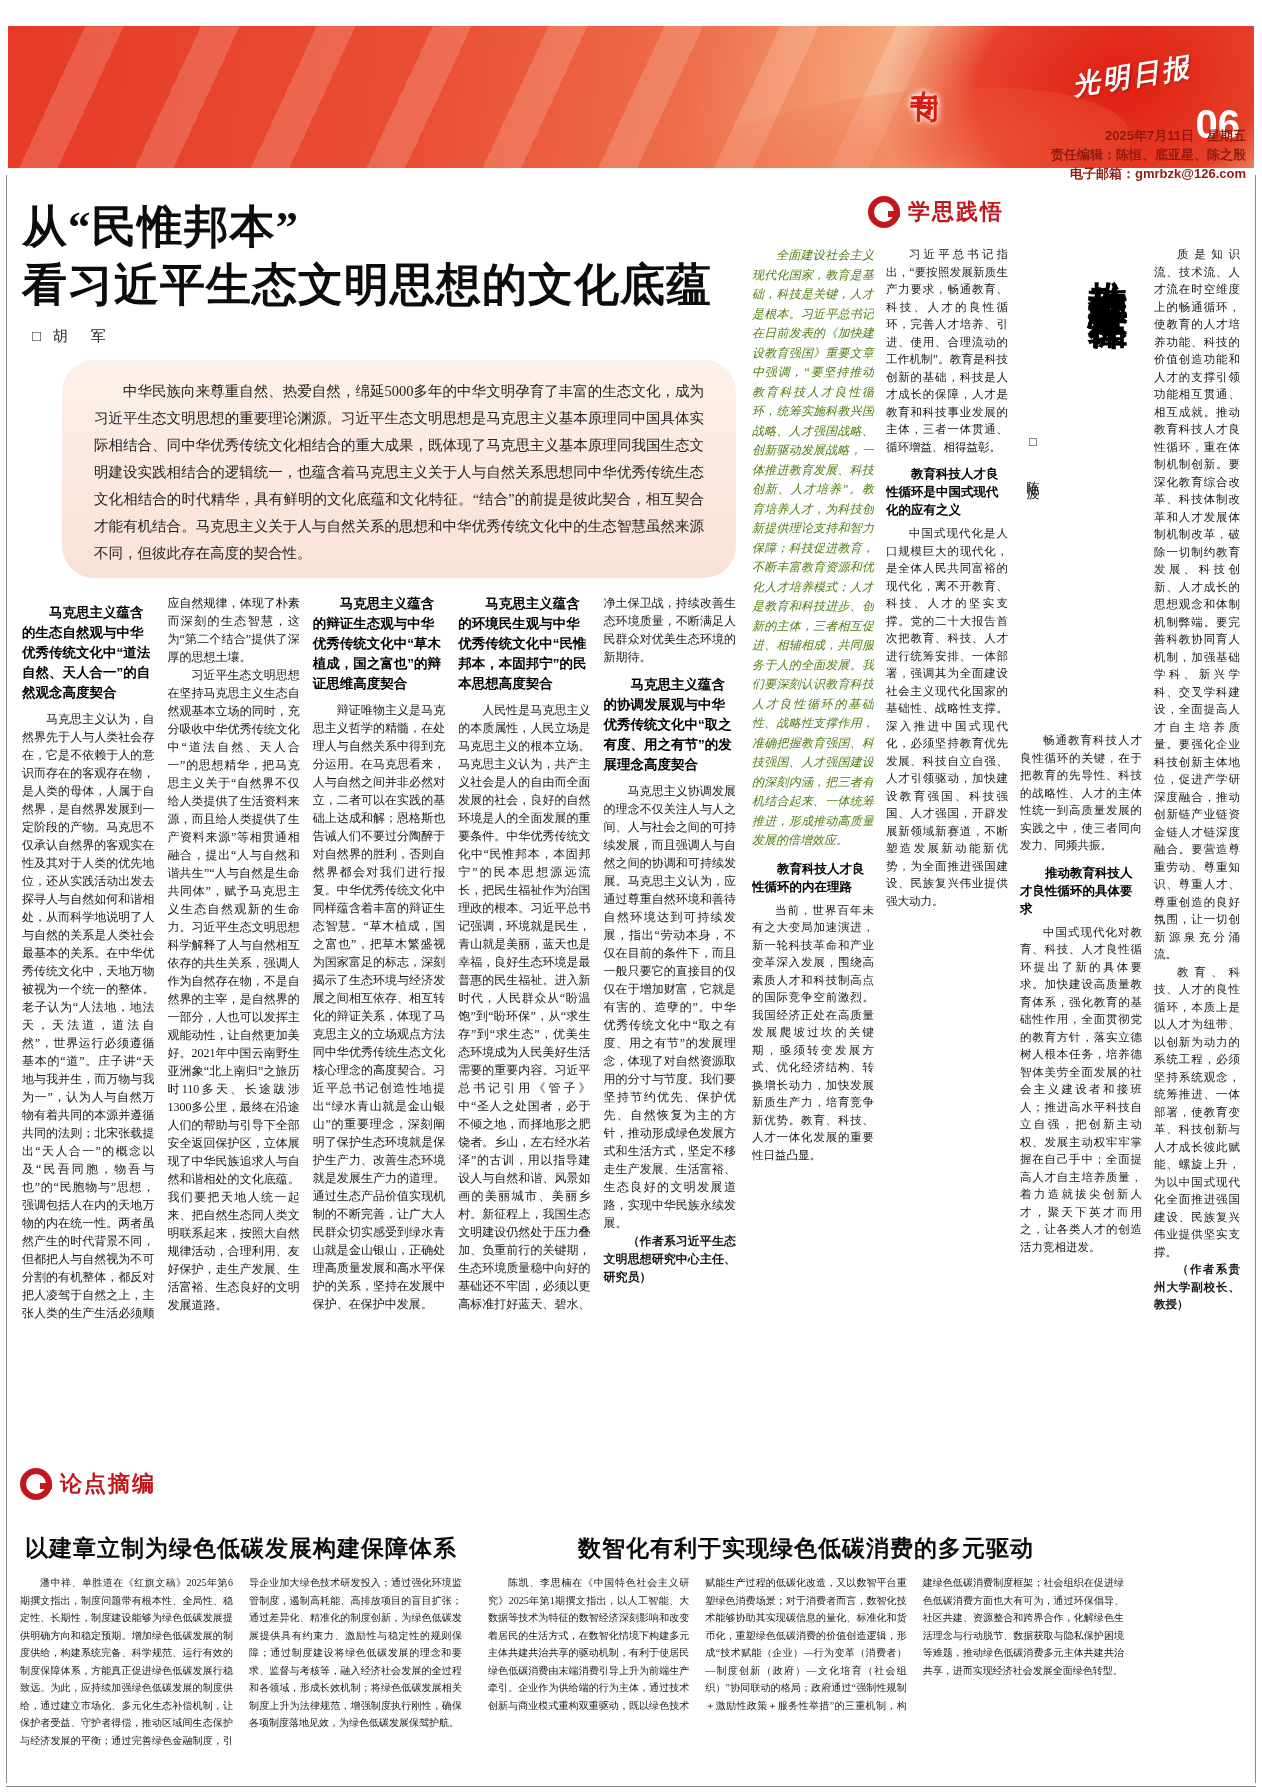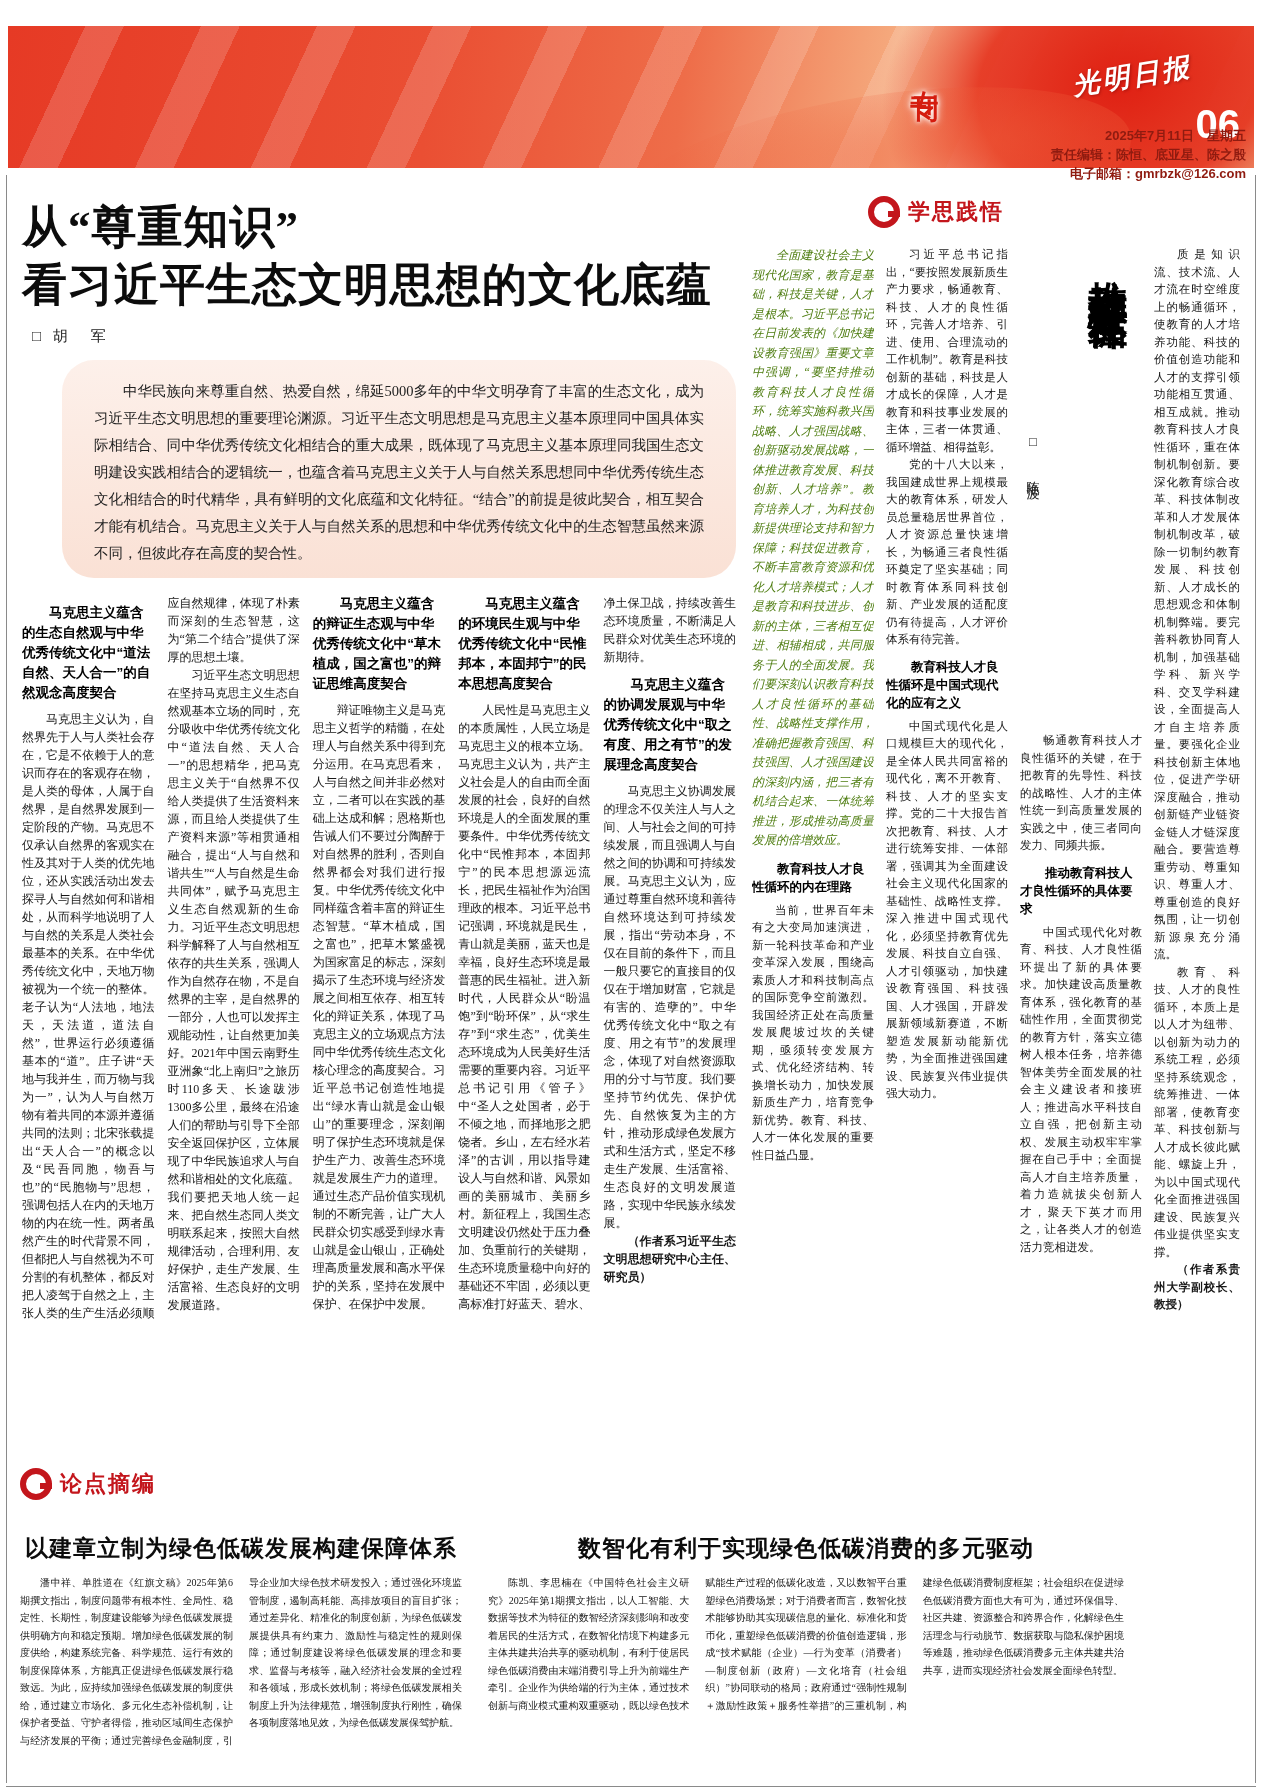--- a/index.html
+++ b/index.html
@@ -93,21 +93,21 @@
     <div class="page-num">06</div>
   </header>
   <div class="dateline">
     <div>2025年7月11日　星期五</div>
     <div>责任编辑：陈恒、底亚星、陈之殷</div>
     <div>电子邮箱：gmrbzk@126.com</div>
   </div>
 
   <section class="main-article">
     <h1 class="m-title">
-      <div class="t-line">从“尊重知识”</div>
+      <div class="t-line">从“民惟邦本”</div>
       <div class="t-line">看习近平生态文明思想的文化底蕴</div>
     </h1>
     <div class="m-byline">□ 胡　军</div>
     <div class="intro-box">
       <p>中华民族向来尊重自然、热爱自然，绵延5000多年的中华文明孕育了丰富的生态文化，成为习近平生态文明思想的重要理论渊源。习近平生态文明思想是马克思主义基本原理同中国具体实际相结合、同中华优秀传统文化相结合的重大成果，既体现了马克思主义基本原理同我国生态文明建设实践相结合的逻辑统一，也蕴含着马克思主义关于人与自然关系思想同中华优秀传统生态文化相结合的时代精华，具有鲜明的文化底蕴和文化特征。“结合”的前提是彼此契合，相互契合才能有机结合。马克思主义关于人与自然关系的思想和中华优秀传统文化中的生态智慧虽然来源不同，但彼此存在高度的契合性。</p>
     </div>
     <div class="m-body">
       <h3>马克思主义蕴含的生态自然观与中华优秀传统文化中“道法自然、天人合一”的自然观念高度契合</h3>
       <p>马克思主义认为，自然界先于人与人类社会存在，它是不依赖于人的意识而存在的客观存在物，是人类的母体，人属于自然界，是自然界发展到一定阶段的产物。马克思不仅承认自然界的客观实在性及其对于人类的优先地位，还从实践活动出发去探寻人与自然如何和谐相处，从而科学地说明了人与自然的关系是人类社会最基本的关系。在中华优秀传统文化中，天地万物被视为一个统一的整体。老子认为“人法地，地法天，天法道，道法自然”，世界运行必须遵循基本的“道”。庄子讲“天地与我并生，而万物与我为一”，认为人与自然万物有着共同的本源并遵循共同的法则；北宋张载提出“天人合一”的概念以及“民吾同胞，物吾与也”的“民胞物与”思想，强调包括人在内的天地万物的内在统一性。两者虽然产生的时代背景不同，但都把人与自然视为不可分割的有机整体，都反对把人凌驾于自然之上，主张人类的生产生活必须顺应自然规律，体现了朴素而深刻的生态智慧，这为“第二个结合”提供了深厚的思想土壤。</p>
       <p>习近平生态文明思想在坚持马克思主义生态自然观基本立场的同时，充分吸收中华优秀传统文化中“道法自然、天人合一”的思想精华，把马克思主义关于“自然界不仅给人类提供了生活资料来源，而且给人类提供了生产资料来源”等相贯通相融合，提出“人与自然和谐共生”“人与自然是生命共同体”，赋予马克思主义生态自然观新的生命力。习近平生态文明思想科学解释了人与自然相互依存的共生关系，强调人作为自然存在物，不是自然界的主宰，是自然界的一部分，人也可以发挥主观能动性，让自然更加美好。2021年中国云南野生亚洲象“北上南归”之旅历时110多天、长途跋涉1300多公里，最终在沿途人们的帮助与引导下全部安全返回保护区，立体展现了中华民族追求人与自然和谐相处的文化底蕴。我们要把天地人统一起来、把自然生态同人类文明联系起来，按照大自然规律活动，合理利用、友好保护，走生产发展、生活富裕、生态良好的文明发展道路。</p>
@@ -127,21 +127,20 @@
       <span class="sec-title">学思践悟</span>
     </div>
     <div class="study-cols">
       <div class="scol">
         <p class="kai">全面建设社会主义现代化国家，教育是基础，科技是关键，人才是根本。习近平总书记在日前发表的《加快建设教育强国》重要文章中强调，“要坚持推动教育科技人才良性循环，统筹实施科教兴国战略、人才强国战略、创新驱动发展战略，一体推进教育发展、科技创新、人才培养”。教育培养人才，为科技创新提供理论支持和智力保障；科技促进教育，不断丰富教育资源和优化人才培养模式；人才是教育和科技进步、创新的主体，三者相互促进、相辅相成，共同服务于人的全面发展。我们要深刻认识教育科技人才良性循环的基础性、战略性支撑作用，准确把握教育强国、科技强国、人才强国建设的深刻内涵，把三者有机结合起来、一体统筹推进，形成推动高质量发展的倍增效应。</p>
         <h4>教育科技人才良性循环的内在理路</h4>
         <p>当前，世界百年未有之大变局加速演进，新一轮科技革命和产业变革深入发展，围绕高素质人才和科技制高点的国际竞争空前激烈。我国经济正处在高质量发展爬坡过坎的关键期，亟须转变发展方式、优化经济结构、转换增长动力，加快发展新质生产力，培育竞争新优势。教育、科技、人才一体化发展的重要性日益凸显。</p>
       </div>
       <div class="scol">
         <p>习近平总书记指出，“要按照发展新质生产力要求，畅通教育、科技、人才的良性循环，完善人才培养、引进、使用、合理流动的工作机制”。教育是科技创新的基础，科技是人才成长的保障，人才是教育和科技事业发展的主体，三者一体贯通、循环增益、相得益彰。</p>
-        <p>党的十八大以来，我国建成世界上规模最大的教育体系，研发人员总量稳居世界首位，人才资源总量快速增长，为畅通三者良性循环奠定了坚实基础；同时教育体系同科技创新、产业发展的适配度仍有待提高，人才评价体系有待完善。</p>
         <h4>教育科技人才良性循环是中国式现代化的应有之义</h4>
         <p>中国式现代化是人口规模巨大的现代化，是全体人民共同富裕的现代化，离不开教育、科技、人才的坚实支撑。党的二十大报告首次把教育、科技、人才进行统筹安排、一体部署，强调其为全面建设社会主义现代化国家的基础性、战略性支撑。深入推进中国式现代化，必须坚持教育优先发展、科技自立自强、人才引领驱动，加快建设教育强国、科技强国、人才强国，开辟发展新领域新赛道，不断塑造发展新动能新优势，为全面推进强国建设、民族复兴伟业提供强大动力。</p>
       </div>
       <div class="scol">
         <div class="vtitle-block">
           <div class="v-byline">□ 陈艳波</div>
           <div class="v-title">推动教育科技人才良性循环</div>
         </div>
         <p>畅通教育科技人才良性循环的关键，在于把教育的先导性、科技的战略性、人才的主体性统一到高质量发展的实践之中，使三者同向发力、同频共振。</p>
         <h4>推动教育科技人才良性循环的具体要求</h4>

